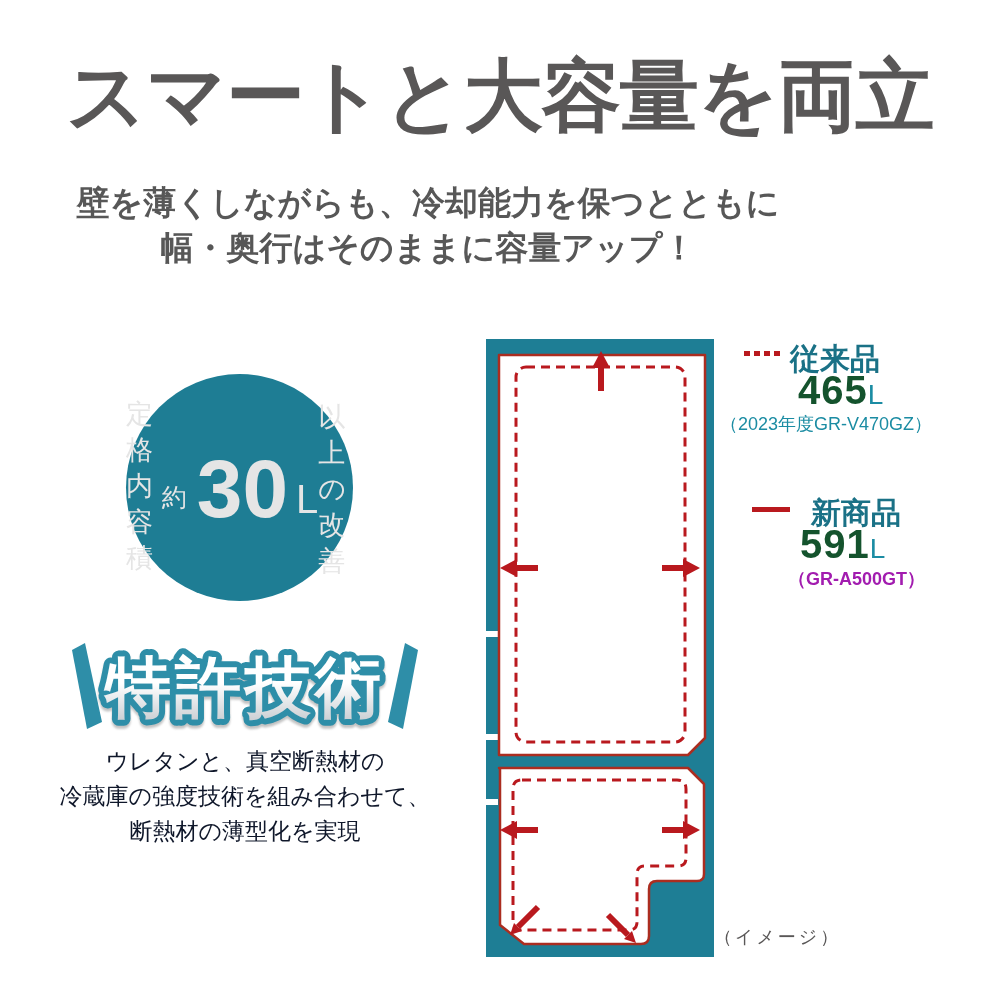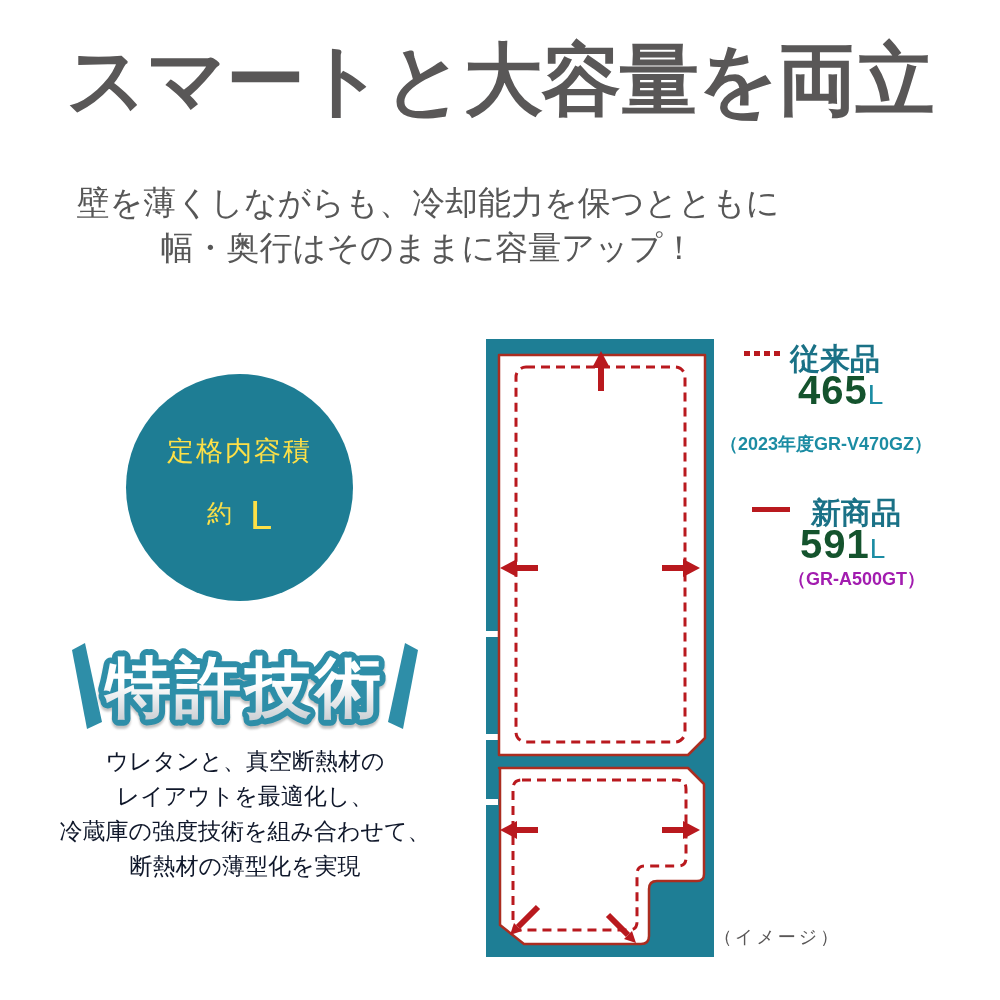--- a/index.html
+++ b/index.html
@@ -2,33 +2,33 @@
 <html><head>
 <meta charset="utf-8">
 <style>
   * { margin:0; padding:0; box-sizing:border-box; }
   html,body { background:#fff; }
   .stage {
     position:relative; width:1000px; height:1000px; background:#ffffff;
     font-family:"Liberation Sans","DejaVu Sans",sans-serif; overflow:hidden;
   }
   .title {
-    position:absolute; left:0; top:28px; width:1000px; text-align:center;
+    position:absolute; left:0; top:44px; width:1000px; text-align:center;
     font-size:79px; font-weight:900; color:#595757; letter-spacing:-1px;
     white-space:nowrap;
   }
   .subtitle {
     position:absolute; left:0; top:180px; width:856px; text-align:center;
-    font-size:33px; font-weight:400; color:#575757; line-height:45px;
+    font-size:33px; font-weight:700; color:#575757; line-height:45px;
   }
   
   .cap-circle {
     position:absolute; left:126px; top:374px; width:227px; height:227px;
-    border-radius:50%; background:#1e7d94; color:#fde047;
-    display:flex; flex-direction:column; align-items:center; justify-content:center;
+    border-radius:50%; background:#1e7d94; color:#e5e5e5;
+    display:flex; align-items:center; justify-content:center;
   }
   .cap-top { font-size:27px; letter-spacing:2px; margin-top:-4px; }
   .cap-mid { display:flex; align-items:center; margin:2px 0 0 0; }
   .cap-prefix { font-size:25px; margin-right:10px; margin-top:18px; }
   .cap-value { font-size:82px; font-weight:700; line-height:88px; }
   .cap-unit { font-size:40px; margin-left:8px; margin-top:22px; font-weight:400; }
   .cap-bottom { font-size:27px; letter-spacing:1px; margin-top:2px; }
   
   .patent-badge { position:absolute; left:55px; top:630px; }
   
@@ -54,21 +54,21 @@
   }
   .legend-value-old { position:absolute; left:798px; top:368px; }
   .legend-value-new { position:absolute; left:800px; top:522px; }
   .legend-value-old .big,.legend-value-new .big {
     font-size:40px; font-weight:700; color:#14532d; letter-spacing:1px;
   }
   .legend-value-old .unit,.legend-value-new .unit {
     font-size:28px; font-weight:400; color:#1b8ca3;
   }
   .legend-model-old {
-    position:absolute; left:720px; top:412px; font-size:18px; font-weight:700; color:#1b8ca3;margin-top:20px;
+    position:absolute; left:720px; top:412px; font-size:18px; font-weight:400; color:#1b8ca3;
   }
   .legend-model-new {
     position:absolute; left:788px; top:567px; font-size:18px; font-weight:700; color:#a21caf;
   }
   .image-note {
     position:absolute; left:714px; top:925px; font-size:18px; color:#595757; letter-spacing:3px;
   }
 </style>
 </head>
 <body>
@@ -79,39 +79,40 @@
 
   <div class="subtitle">
     <div>壁を薄くしながらも、冷却能力を保つとともに</div>
     <div>幅・奥行はそのままに容量アップ！</div>
   </div>
 
   <div class="cap-circle">
     <div class="cap-top">定格内容積</div>
     <div class="cap-mid">
       <span class="cap-prefix">約</span>
+      <span class="cap-value">30</span>
       <span class="cap-unit">L</span>
     </div>
+    <div class="cap-bottom">以上の改善</div>
   </div>
 
   <svg class="patent-badge" width="380" height="108" viewBox="0 0 380 108">
     <defs>
       <linearGradient id="bgrad" x1="0" y1="0" x2="0" y2="1">
         <stop offset="0.45" stop-color="#ffffff"></stop>
         <stop offset="1" stop-color="#c6cbd0"></stop>
       </linearGradient>
     </defs>
     <polygon points="17,20 30,13 47,92 32,99" fill="#2e8ea8"></polygon>
     <polygon points="363,20 350,13 333,92 348,99" fill="#2e8ea8"></polygon>
     <text x="190" y="80" text-anchor="middle" font-size="66" font-weight="900" letter-spacing="4" fill="url(#bgrad)" stroke="#2e8ea8" stroke-width="12" stroke-linejoin="round" paint-order="stroke" style="filter:drop-shadow(0 3px 1px rgba(80,80,80,0.35));">特許技術</text>
   </svg>
 
   <div class="desc">
     <div>ウレタンと、真空断熱材の</div>
-    <div>レイアウトを最適化し、</div>
     <div>冷蔵庫の強度技術を組み合わせて、</div>
     <div>断熱材の薄型化を実現</div>
   </div>
 
   <svg class="fridge" width="228" height="618" viewBox="0 0 228 618">
 
     <rect x="0" y="0" width="228" height="618" fill="#1e7e95"></rect>
 
     <rect x="0" y="292" width="12" height="6" fill="#ffffff"></rect>
     <rect x="0" y="395" width="12" height="6" fill="#ffffff"></rect>

